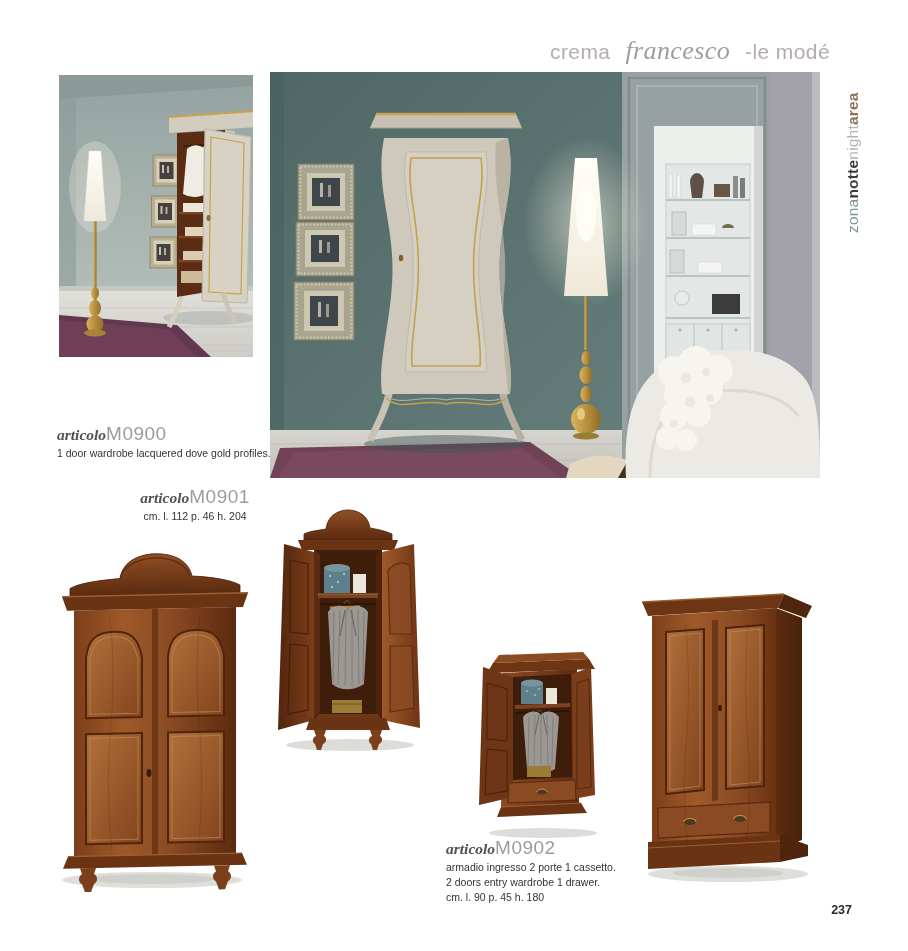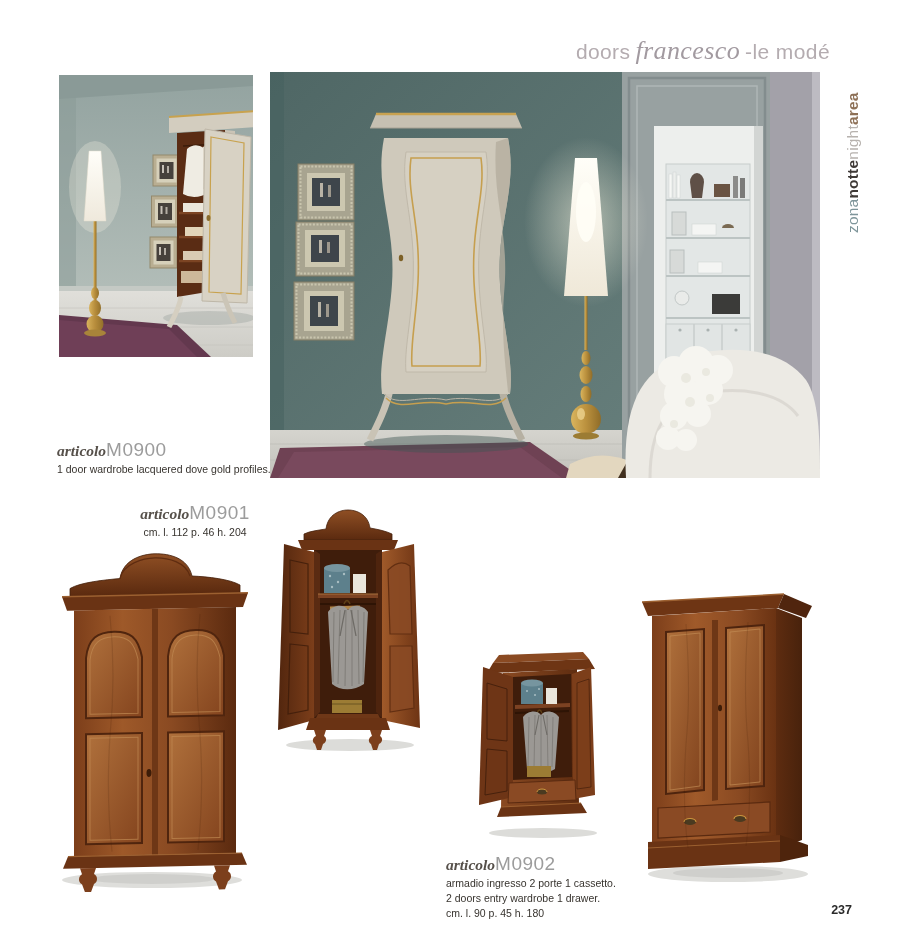--- a/index.html
+++ b/index.html
@@ -2,45 +2,45 @@
 <html><head>
 <meta charset="utf-8">
 <style>
   html,body{margin:0;padding:0;background:#ffffff;}
   .page{position:relative;width:908px;height:951px;background:#ffffff;overflow:hidden;
         font-family:"Liberation Sans",sans-serif;}
   
   .brand{position:absolute;top:36px;right:78px;color:#b4acb0;font-size:21px;
          letter-spacing:.4px;white-space:nowrap;}
   .brand .script{font-family:"Liberation Serif",serif;font-style:italic;font-size:26px;
-         color:#a29aa0;margin:0 5px;}
+         color:#a29aa0;margin:0 15px;}
   
   .side-label{position:absolute;left:844px;top:233px;transform:rotate(-90deg);
          transform-origin:0 0;white-space:nowrap;font-size:15.5px;letter-spacing:.2px;}
   .side-label .zona{color:#7e959a;}
   .side-label .notte{color:#3f3a37;font-weight:bold;}
   .side-label .night{color:#b7b2ae;}
   .side-label .area{color:#8d7056;font-weight:bold;}
   
   .photo{position:absolute;line-height:0;}
   
   .article{position:absolute;width:280px;}
-  .article .hline{line-height:20px;white-space:nowrap;margin-top:16px;}
+  .article .hline{line-height:20px;white-space:nowrap;}
   .articolo{font-family:"Liberation Serif",serif;font-style:italic;font-weight:bold;
          font-size:15.5px;color:#56504a;}
   .code{font-size:19px;color:#9c9c9c;letter-spacing:.5px;}
   .article p{margin:2px 0 0;font-size:10.5px;line-height:13px;color:#37332e;}
   .pagenum{position:absolute;right:56px;top:903px;font-weight:bold;font-size:12.5px;color:#2b2b2b;}
 </style>
 </head>
 <body>
 
 <div class="page">
 
-  <div class="brand"><span>doors</span><span class="script">francesco</span><span>-le modé</span></div>
+  <div class="brand"><span>crema</span><span class="script">francesco</span><span>-le modé</span></div>
 
   <div class="side-label"><span class="zona">zona</span><span class="notte">notte</span><span class="night">night</span><span class="area">area</span></div>
 
   <figure class="photo" style="left:59px;top:75px;margin:0;">
     <svg width="194" height="282" viewBox="0 0 194 282">
       <defs>
         <linearGradient id="sp-wall" x1="0" y1="0" x2="0" y2="1">
           <stop offset="0" stop-color="#93a3a0"></stop>
             <stop offset="1" stop-color="#b2bdb8"></stop>
         </linearGradient>

